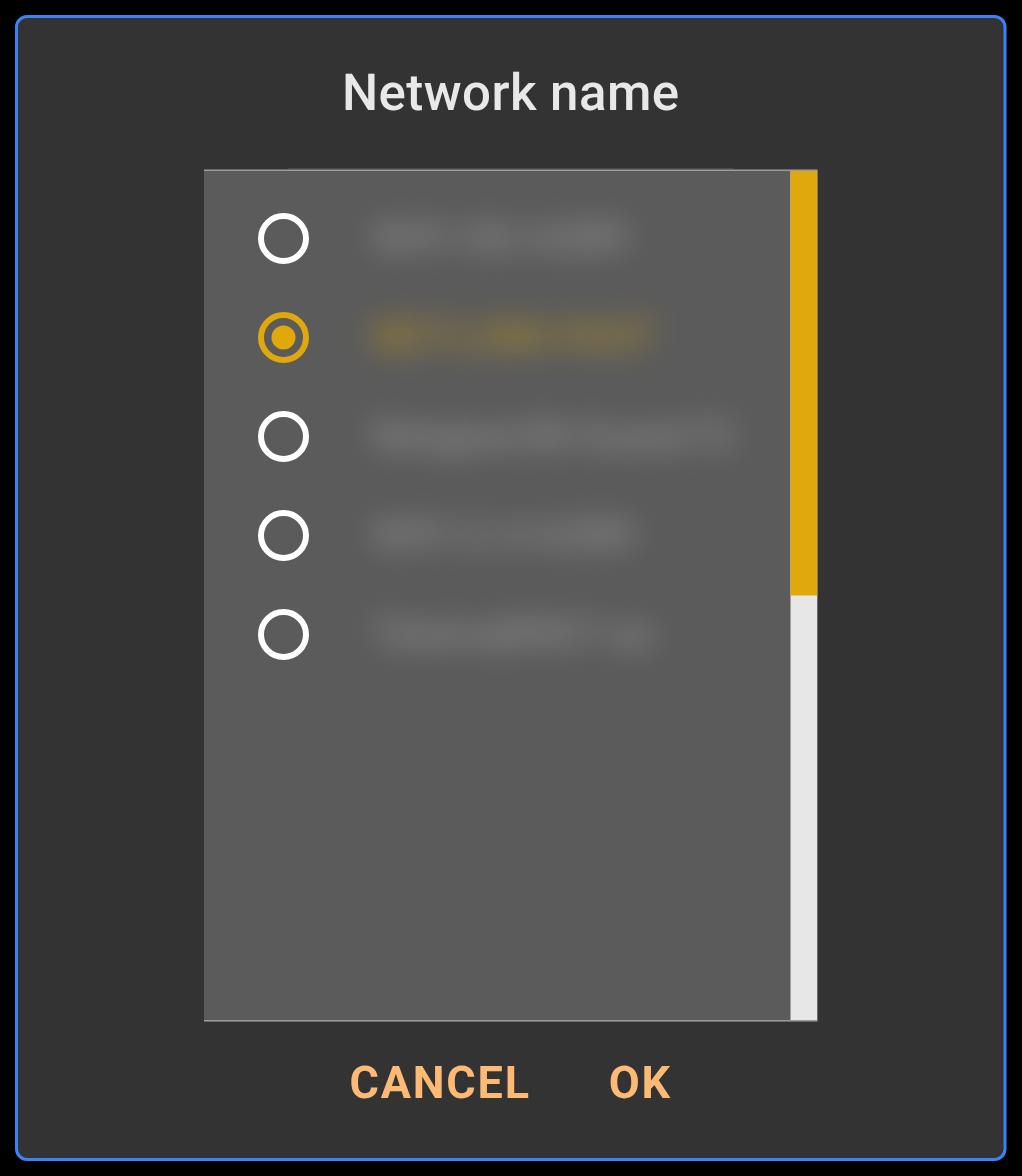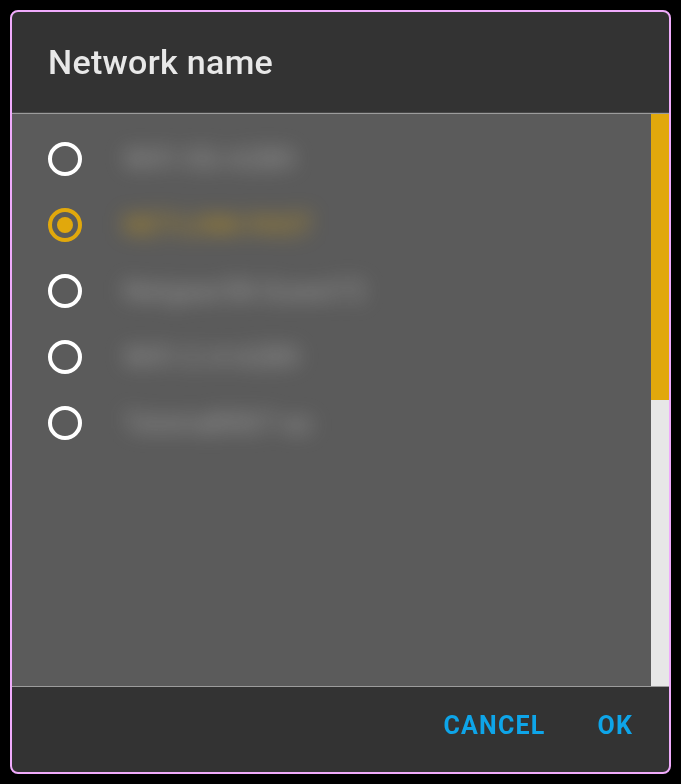--- a/index.html
+++ b/index.html
@@ -16,24 +16,25 @@
       display: flex;
       align-items: center;
       justify-content: center;
     }
 
     .dialog {
       width: 661px;
       height: 764px;
       background: #333333;
       border-radius: 8px;
-      border: 2px solid #f0abfc;
+      border: 2px solid #3b82f6;
       display: flex;
       flex-direction: column;
       overflow: hidden;
+      align-items: center;
     }
 
     .dialog-header {
       padding: 30px 36px 30px 36px;
       border-bottom: 1px solid rgba(255,255,255,0.1);
     }
 
     .dialog-title {
       color: #e8e8e8;
       font-size: 34px;
@@ -120,22 +121,22 @@
     .dialog-actions {
       padding: 24px 36px 32px 36px;
       display: flex;
       justify-content: flex-end;
       gap: 52px;
     }
 
     .action-btn {
       background: transparent;
       border: none;
-      color: #0ea5e9;
-      font-size: 25px;
+      color: #fdba74;
+      font-size: 30px;
       font-weight: 700;
       letter-spacing: 1.2px;
       cursor: pointer;
       font-family: inherit;
     }
   </style>
 </head>
 <body>
 
 <div class="dialog">

